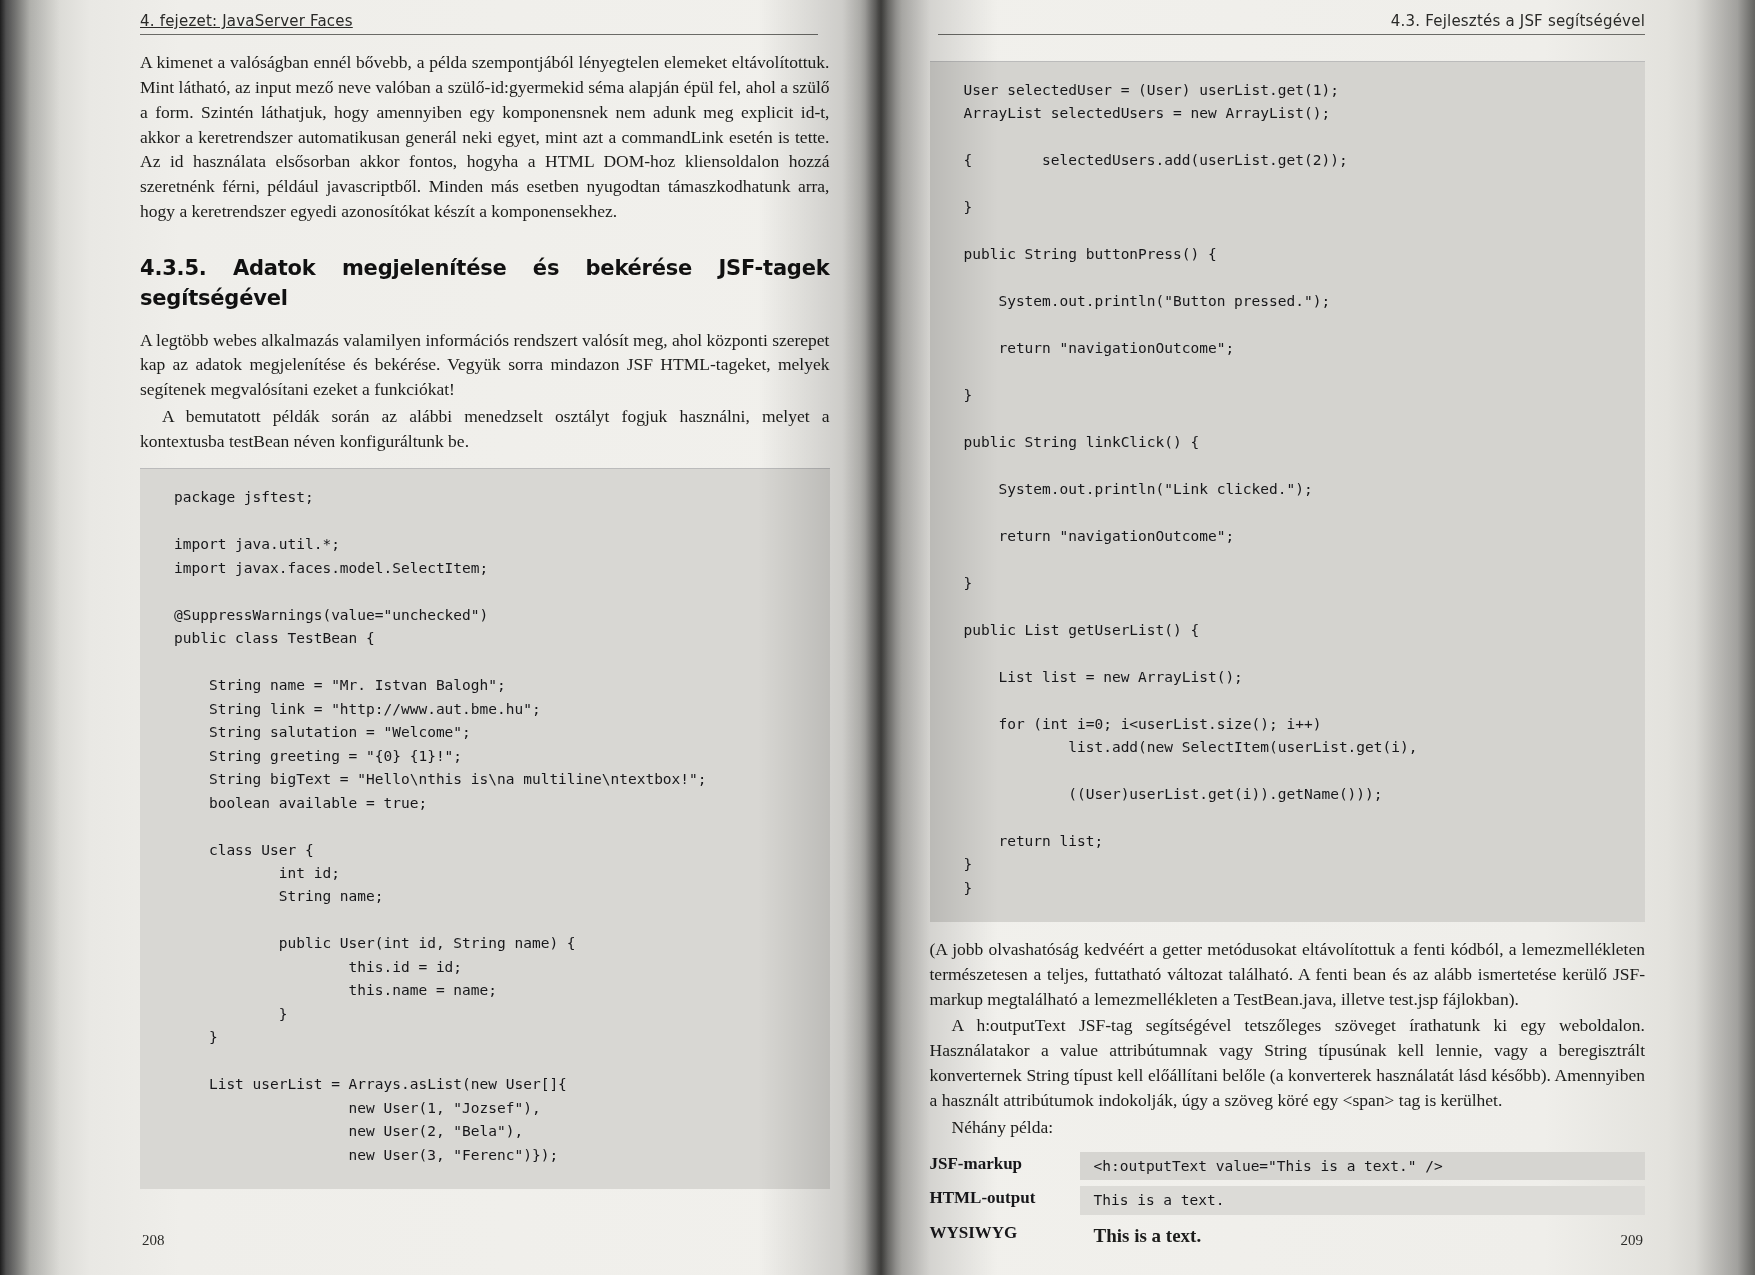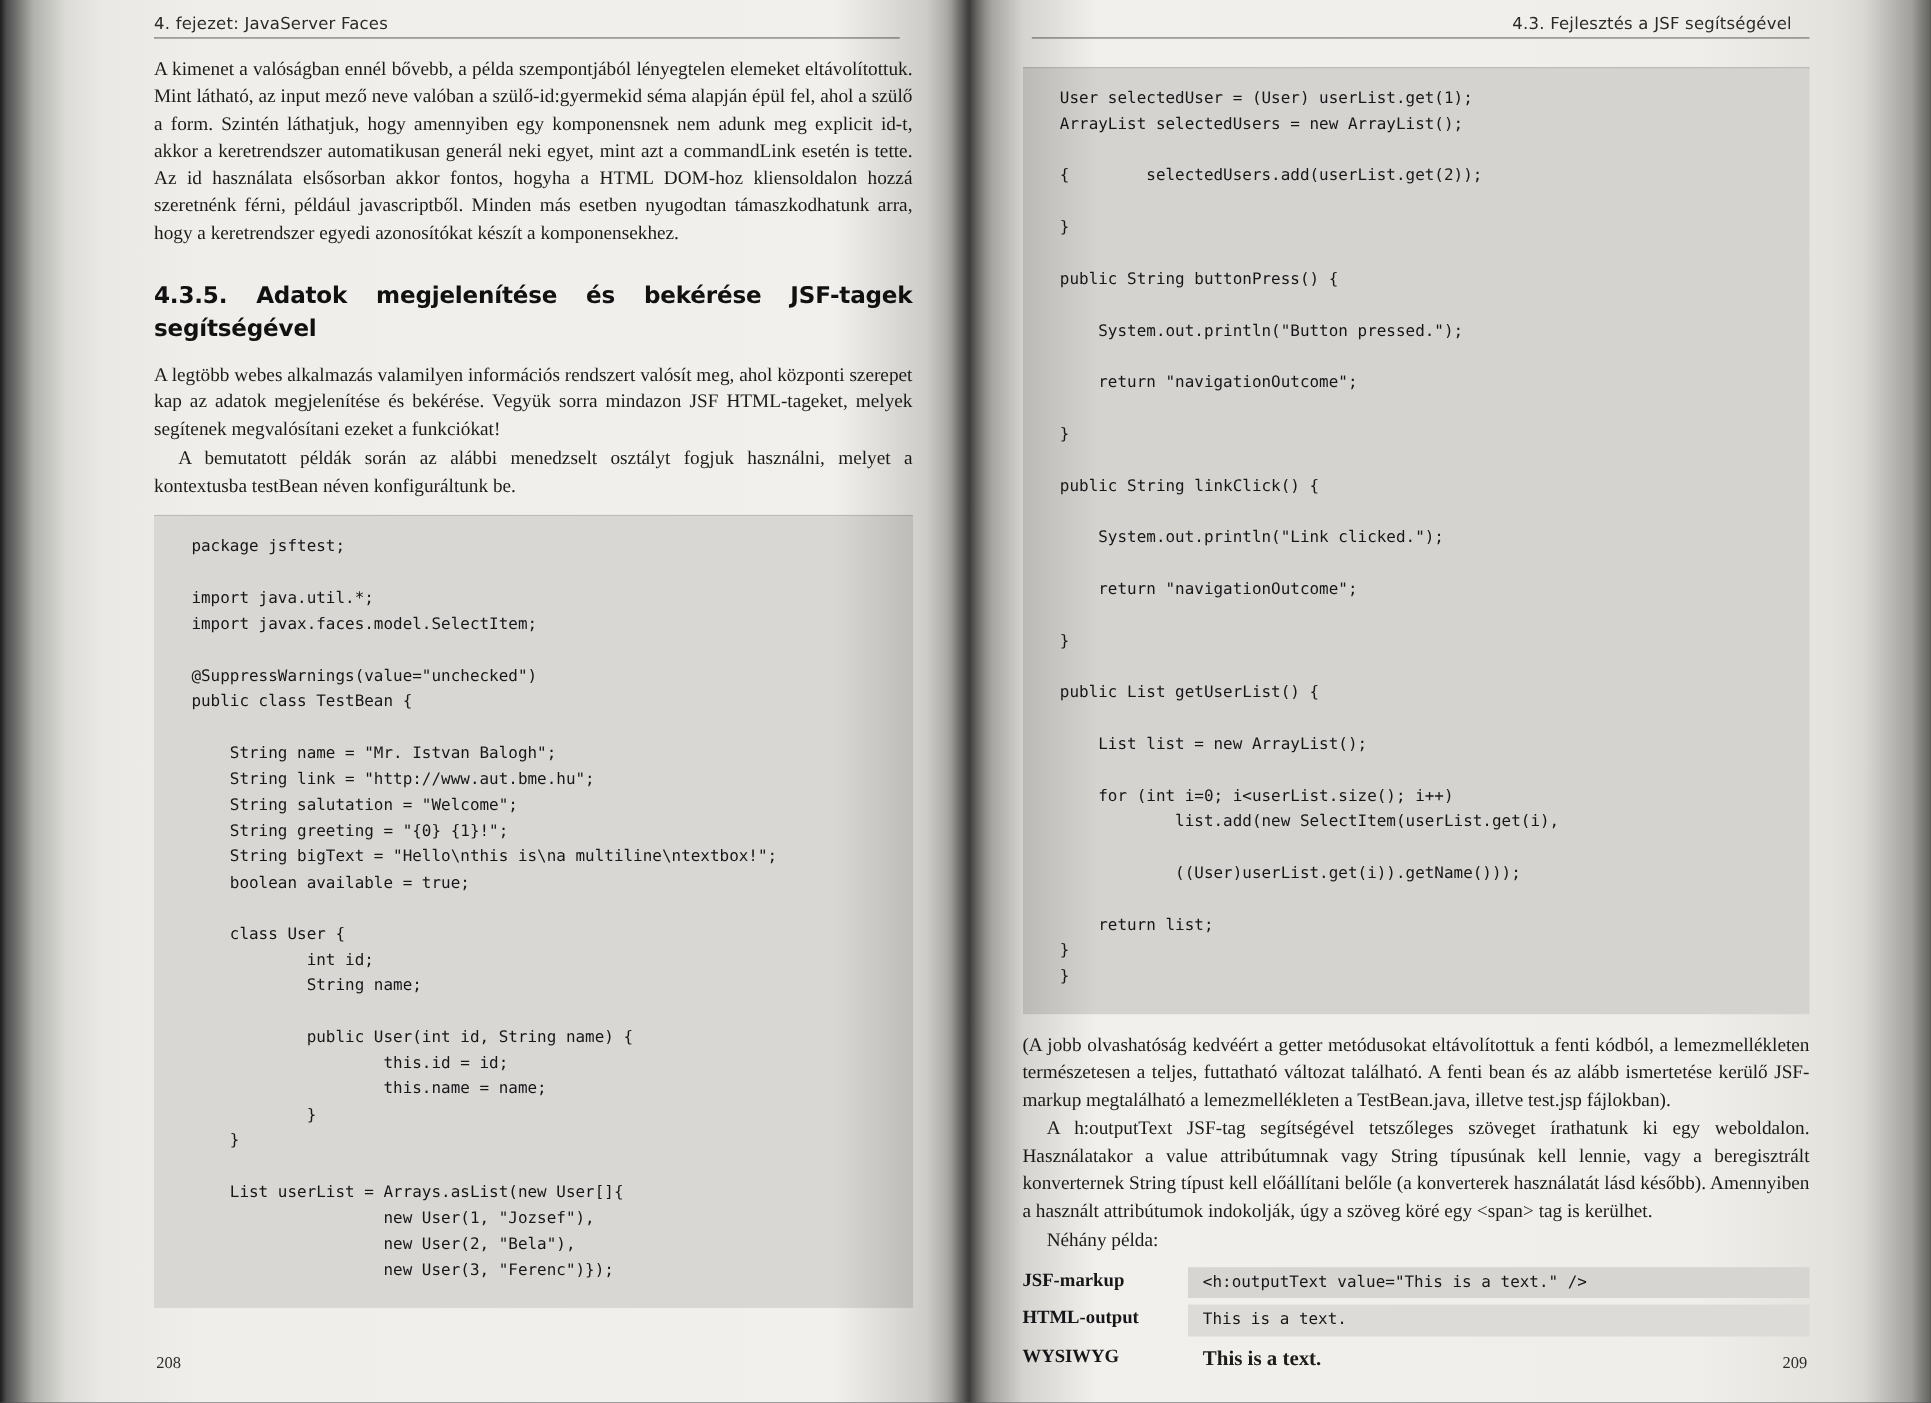--- a/index.html
+++ b/index.html
@@ -17,22 +17,22 @@
   }
   .page{position:absolute;top:0;bottom:0;}
   .page.left{left:0;width:50%;}
   .page.right{left:50%;width:50%;}
 
   .pg-head{
     position:absolute;top:12px;font-size:15px;color:#2a2a28;
     font-family:"DejaVu Sans", sans-serif;
     letter-spacing:.2px;
   }
-  .pg-head.l{left:140px;}
-  .pg-head.r{right:126px;}
+  .pg-head.l{left:140px;text-decoration:underline;}
+  .pg-head.r{right:110px;}
   .rule{
     position:absolute;height:1px;background:#6a6a66;
   }
   .rule.l{left:140px;right:60px;top:34px;}
   .rule.r{left:60px;right:110px;top:34px;}
 
   .col{
     position:absolute;
     font-size:17.5px;
     line-height:1.42;

